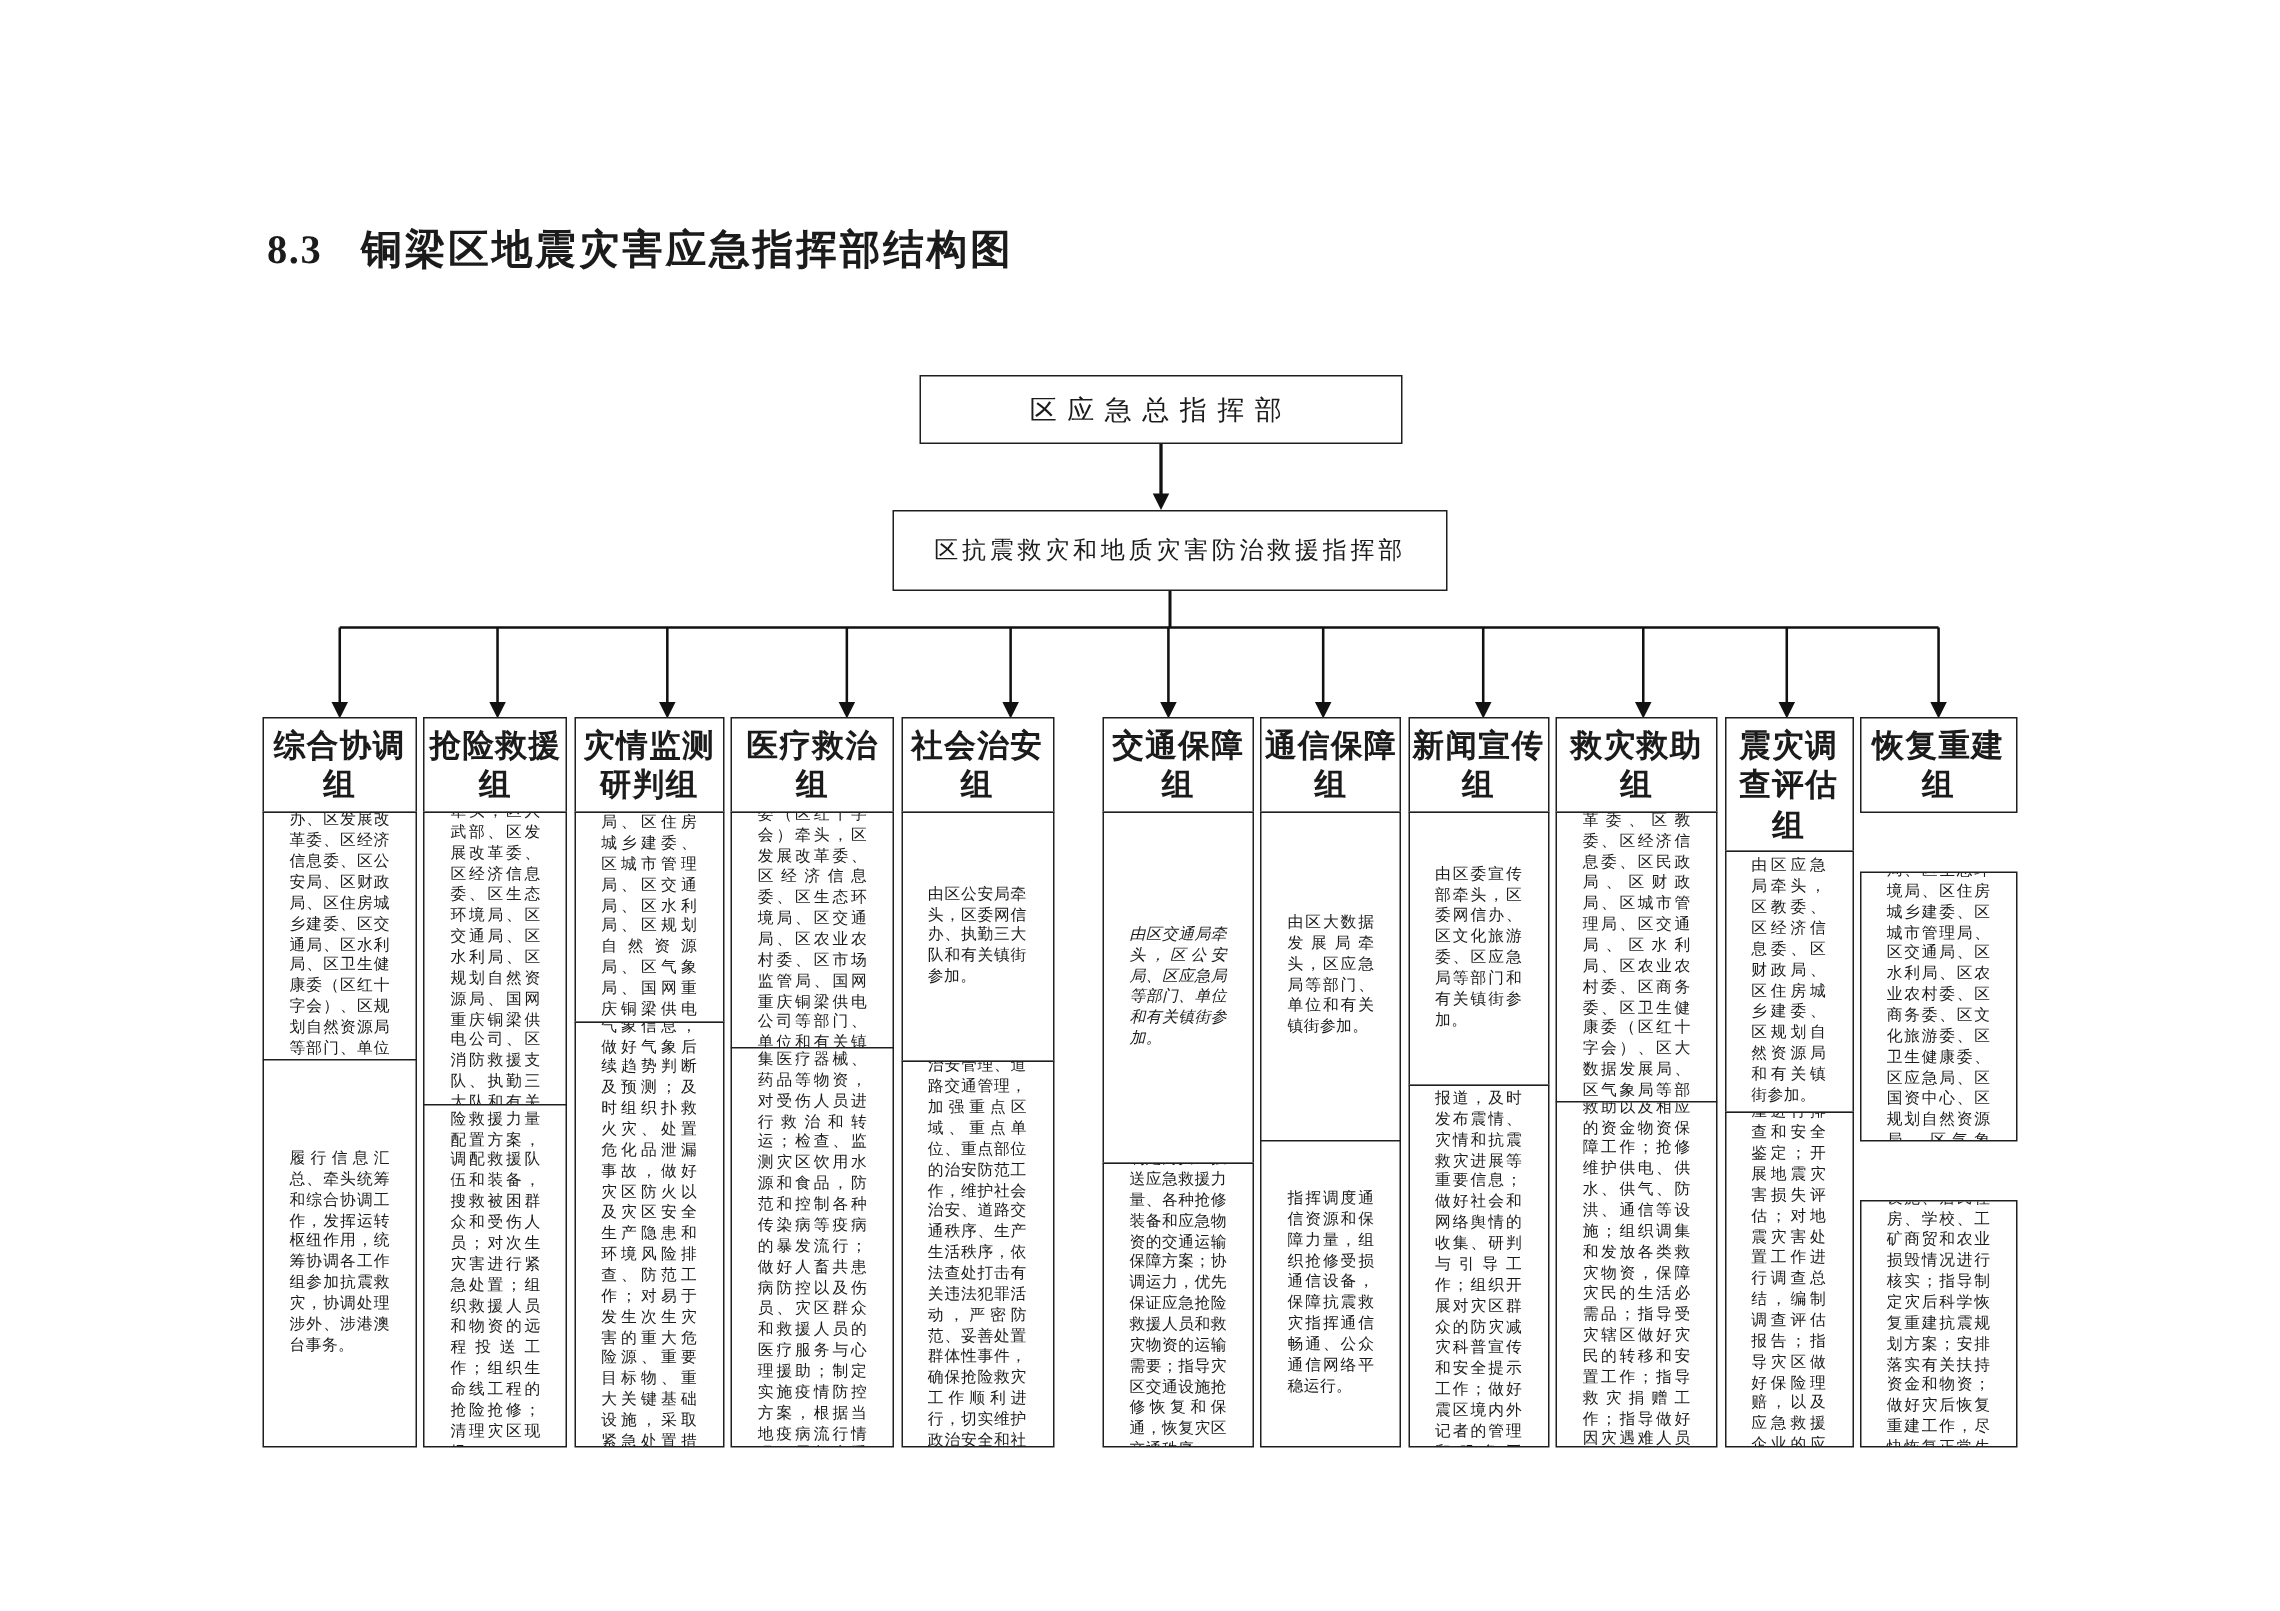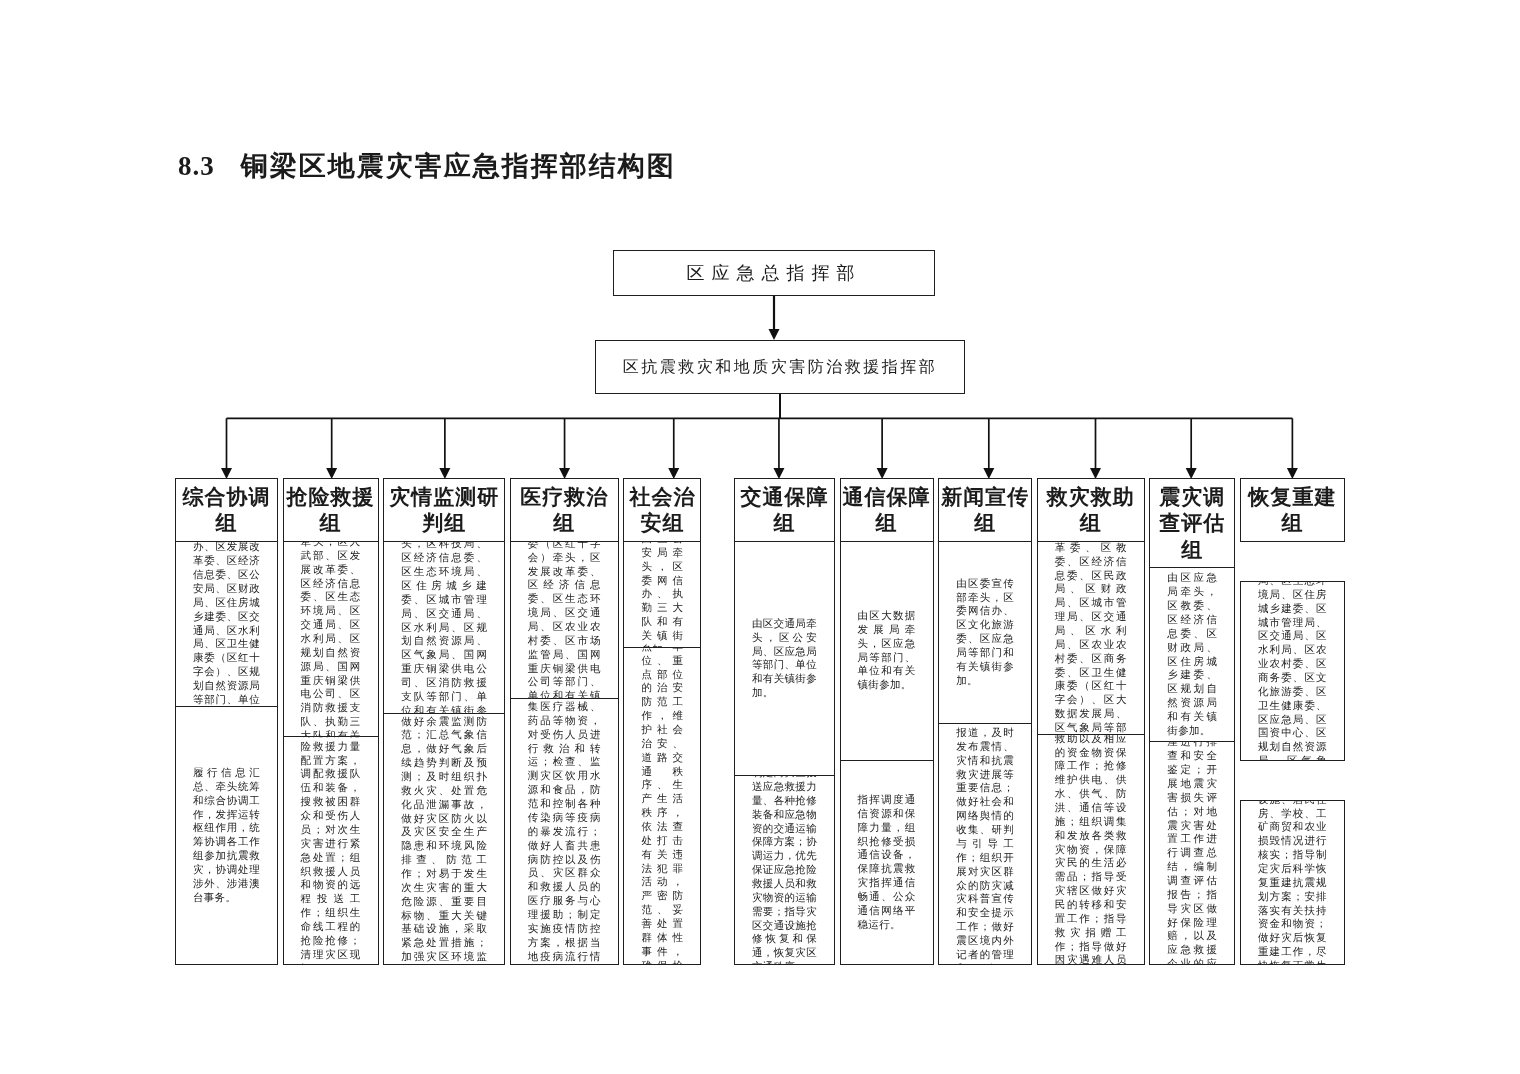--- a/index.html
+++ b/index.html
@@ -98,37 +98,37 @@
     display: flex;
     align-items: center;
     overflow: hidden;
   }
   .group-members > span, .group-duties > span { display: block; }
   .group-duties { flex: 1 1 auto; }
 
   
   .col-1  { width: 103px; }
   .col-2  { width: 96px;  }
-  .col-3  { width: 122px; }
+  .col-3  { width: 100px; }
   .col-4  { width: 109px; }
-  .col-5  { width: 78px;  }
+  .col-5  { width: 102px;  }
   .col-6  { width: 101px; margin-left: 28px; }
   .col-7  { width: 94px;  }
   .col-8  { width: 108px; }
   .col-9  { width: 94px;  }
   .col-10 { width: 86px;  }
   .col-11 { width: 105px; gap: 40px; }
 
   
   .col-1  .group-members { height: 166px; }
   .col-2  .group-members { height: 223px; }
   .col-3  .group-members { height: 217px; }
   .col-4  .group-members { height: 195px; }
   .col-5  .group-members { height: 195px; }
-  .col-6  .group-members { height: 271px; }
+  .col-6  .group-members { height: 271px; font-style: italic; }
   .col-7  .group-members { height: 220px; }
   .col-8  .group-members { height: 230px; }
   .col-9  .group-members { height: 227px; }
   .col-10 .group-members { height: 214px; }
   .col-11 .group-members { height: 240px; }
 </style>
 </head>
 <body>
 
 <div class="page">

